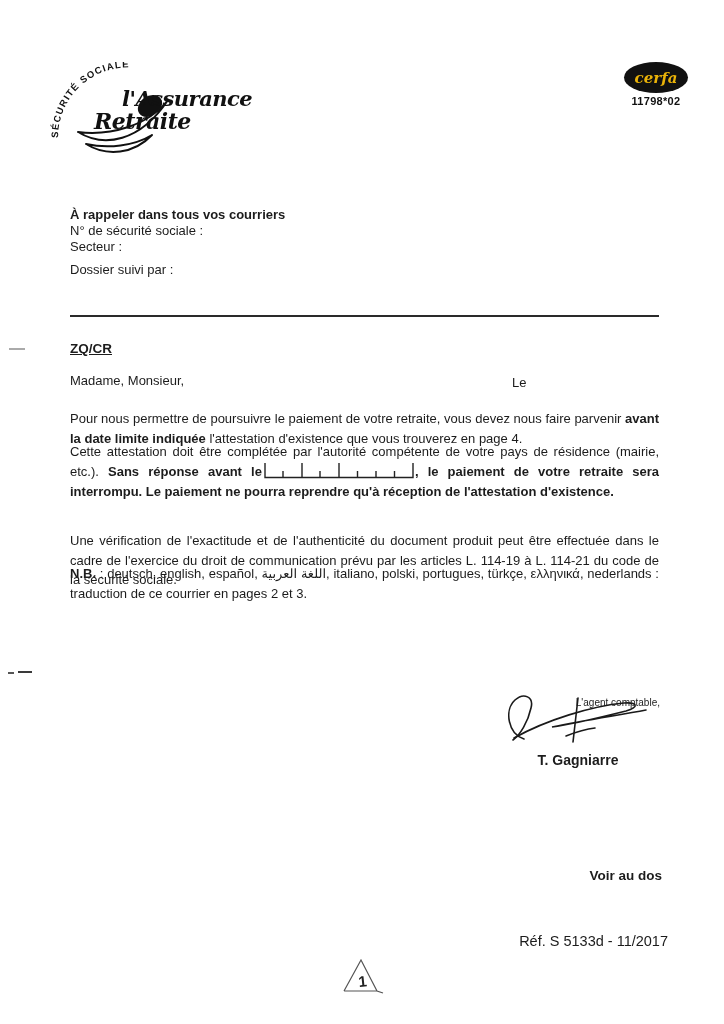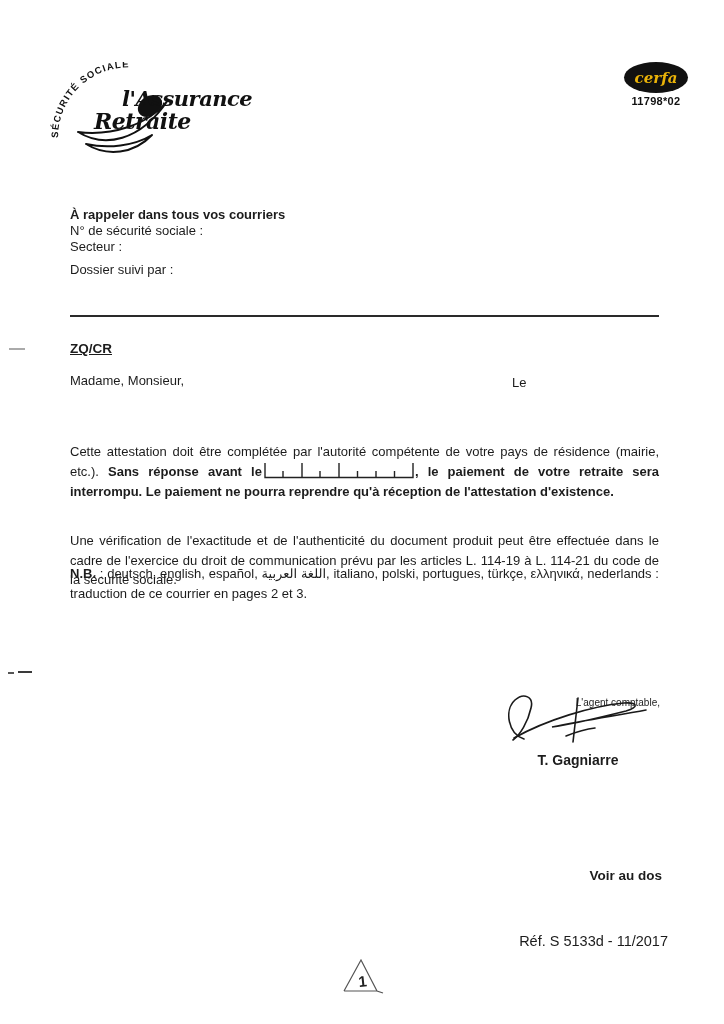--- a/index.html
+++ b/index.html
@@ -111,20 +111,23 @@
     <div class="gap"></div>
     <div>Dossier suivi par :</div>
   </div>
 
   <div class="abs rule"></div>
   <div class="abs code">ZQ/CR</div>
 
   <div class="abs bodytext salutation">Madame, Monsieur,</div>
   <div class="abs bodytext dateline">Le</div>
 
+  <div class="abs bodytext para p1">
+    <span>Pour nous permettre de poursuivre le paiement de votre retraite, vous devez nous faire parvenir </span><b>avant la date limite indiquée</b><span> l'attestation d'existence que vous trouverez en page 4.</span>
+  </div>
 
   <div class="abs bodytext para p2">
     <span>Cette attestation doit être complétée par l'autorité compétente de votre pays de résidence (mairie, etc.). </span><b>Sans réponse avant le</b><svg class="comb" width="150" height="17" viewBox="0 0 150 17">
         <g stroke="#222" stroke-width="1.4" fill="none">
           <path d="M1,1 V15.5 H149 V1"></path>
           <path d="M38,1 V15.5 M75,1 V15.5"></path>
           <path d="M19,9 V15.5 M56,9 V15.5 M93.5,9 V15.5 M112,9 V15.5 M130.5,9 V15.5"></path>
         </g>
       </svg><b>, le paiement de votre retraite sera interrompu. Le paiement ne pourra reprendre qu'à réception de l'attestation d'existence.</b>
   </div>

